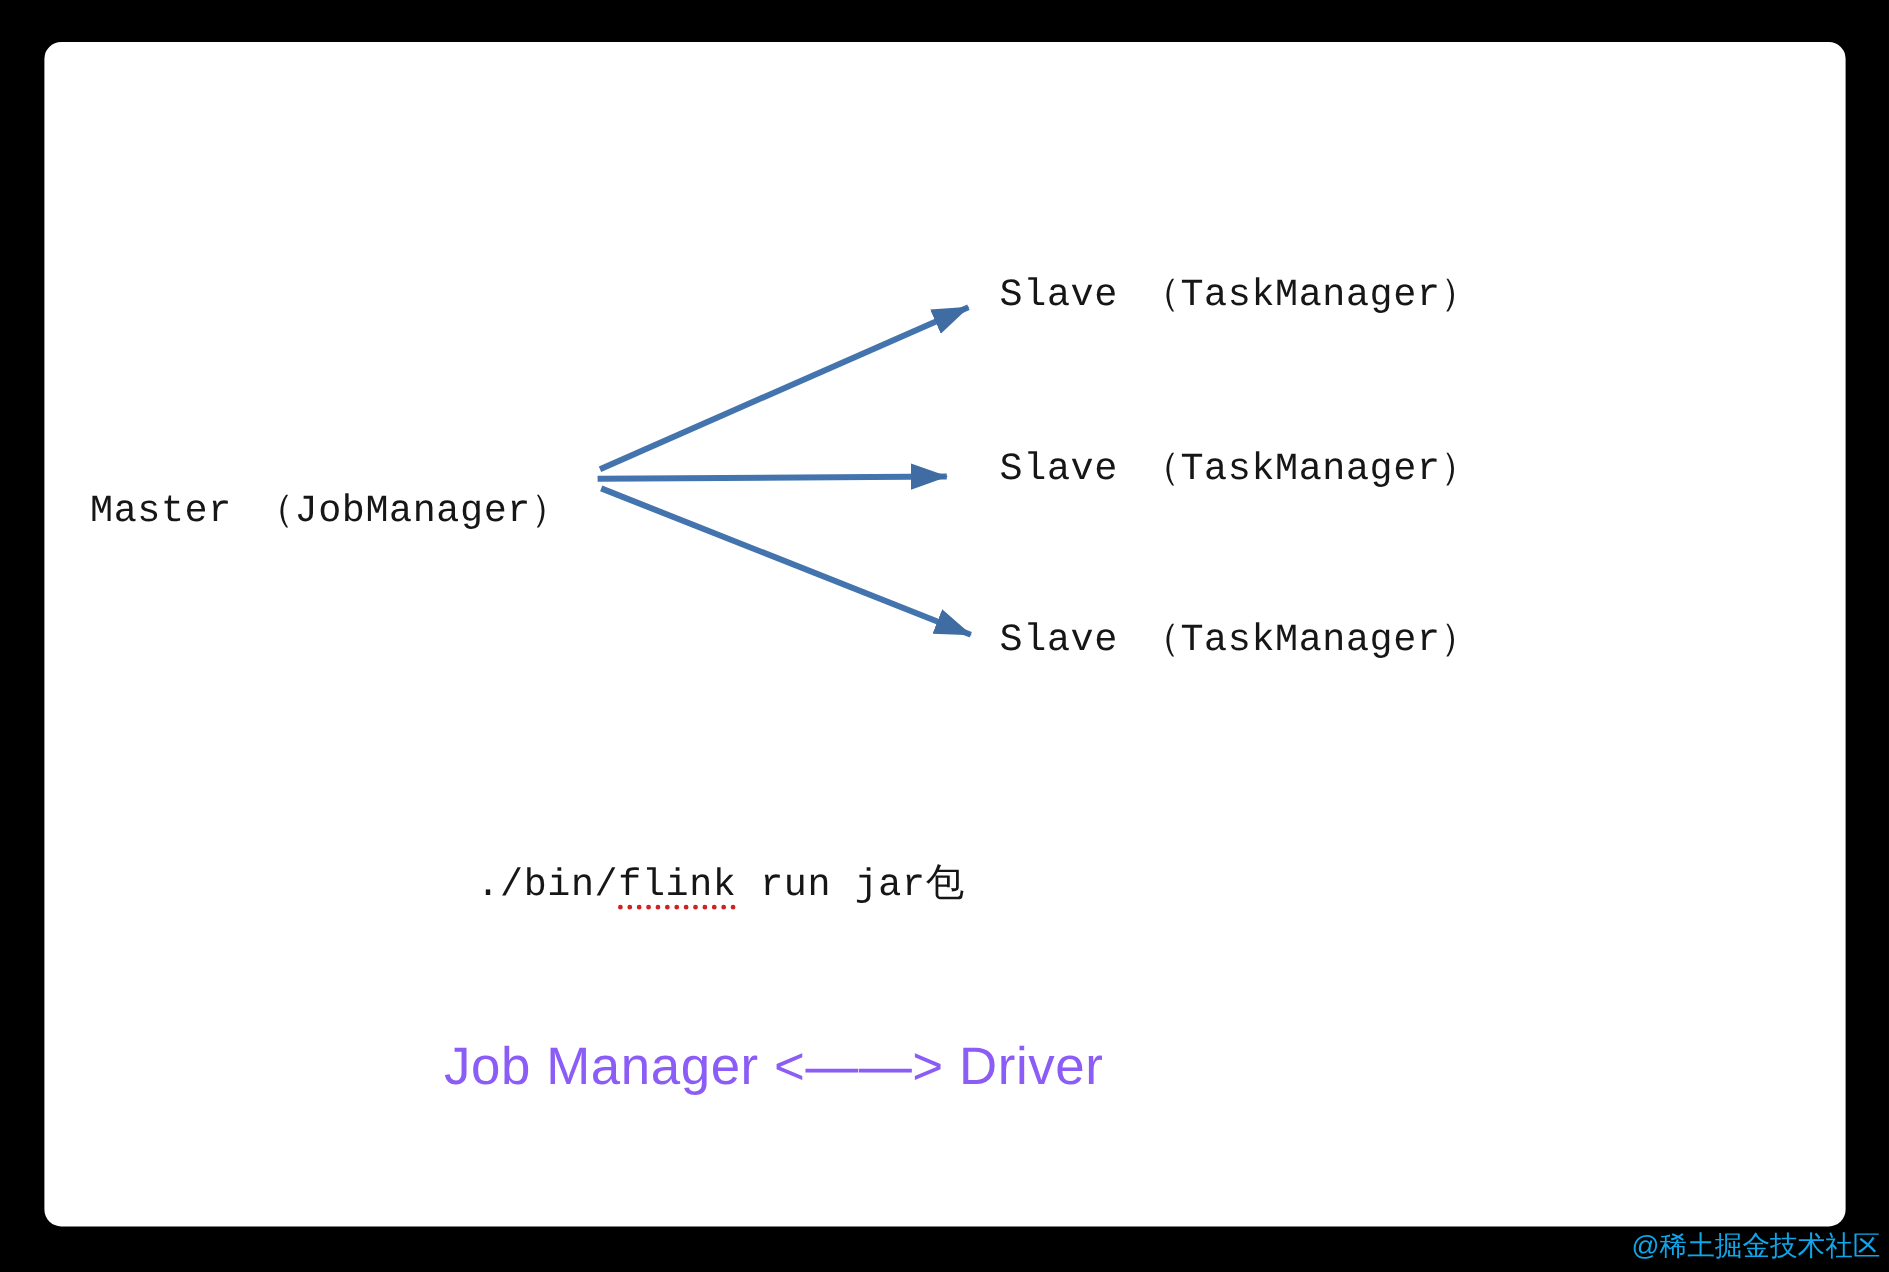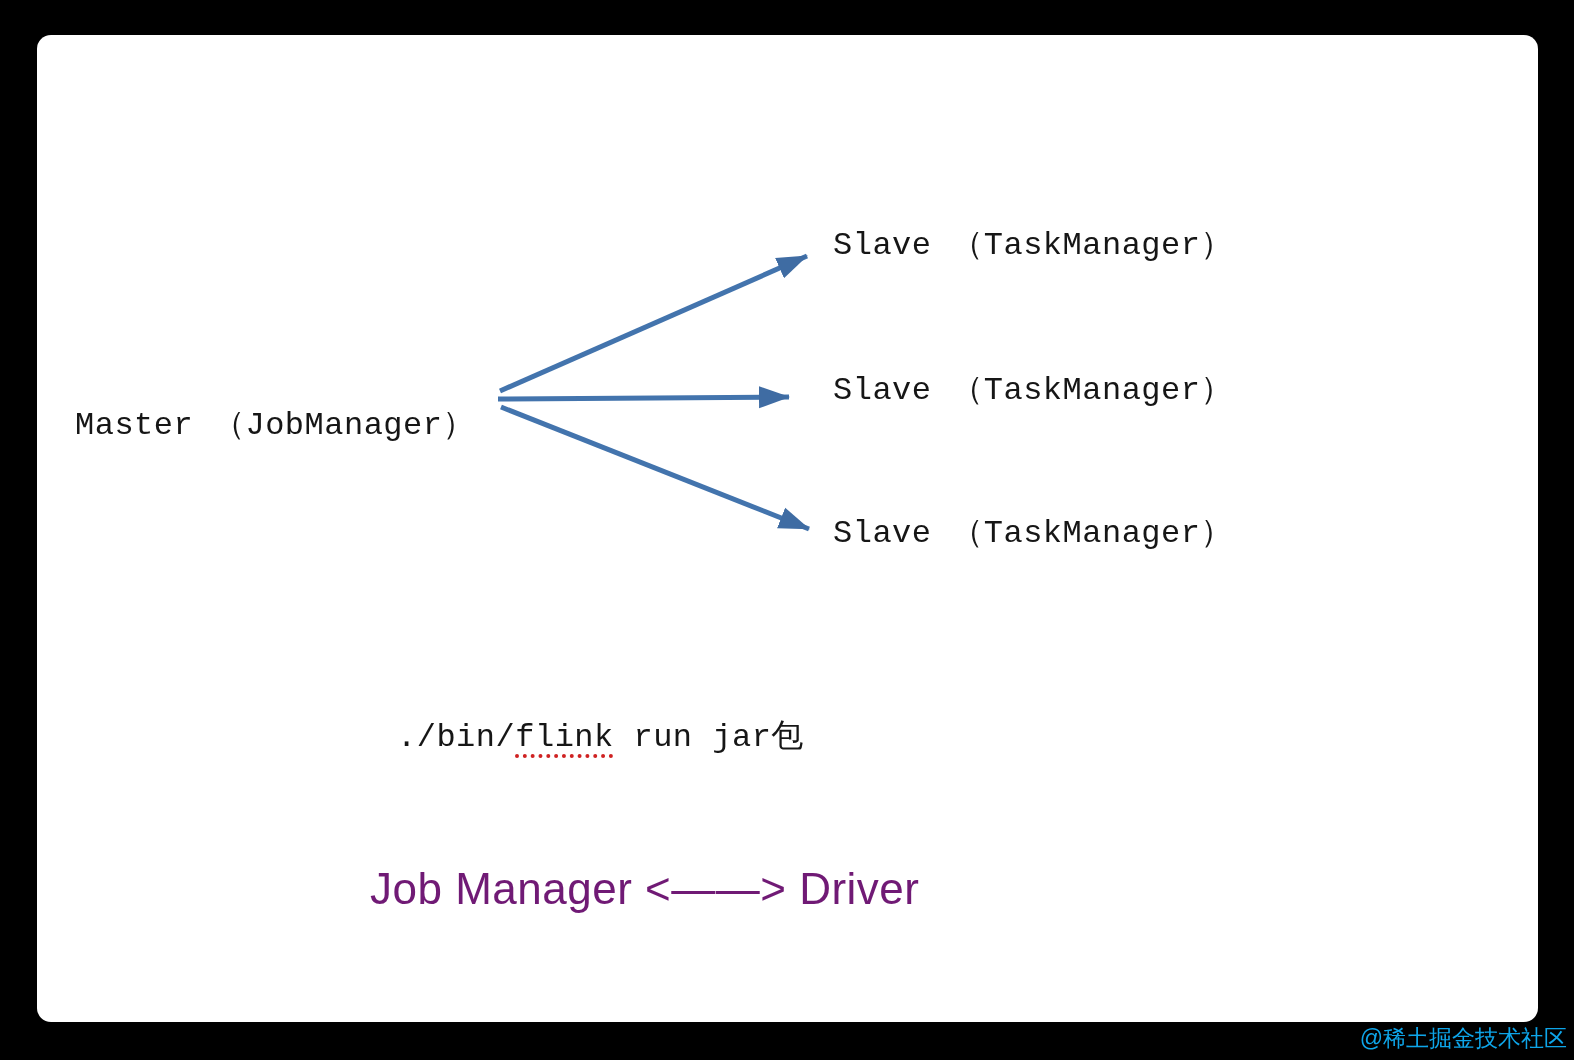--- a/index.html
+++ b/index.html
@@ -32,21 +32,21 @@
   .slave-label-3 { left: 796px; top: 476px; }
   .command-line { left: 336px; top: 680px; margin-left: 24px; }
   .cmd-flink {
     text-decoration: underline dotted #cf2222;
     text-decoration-thickness: 3.5px;
     text-underline-offset: 8px;
   }
   .mapping-block {
     position: absolute;
     left: 333px; top: 826px;
-    color: #701a75;
+    color: #8b5cf6;
     font-size: 44px;
     line-height: 56px;
     white-space: nowrap;
     letter-spacing: 0.5px;
   }
   .arrows-svg { position: absolute; left: 0; top: 0; width: 1501px; height: 987px; }
   .watermark {
     position: absolute;
     right: 7px; bottom: 6px;
     color: #0ea5e9;

